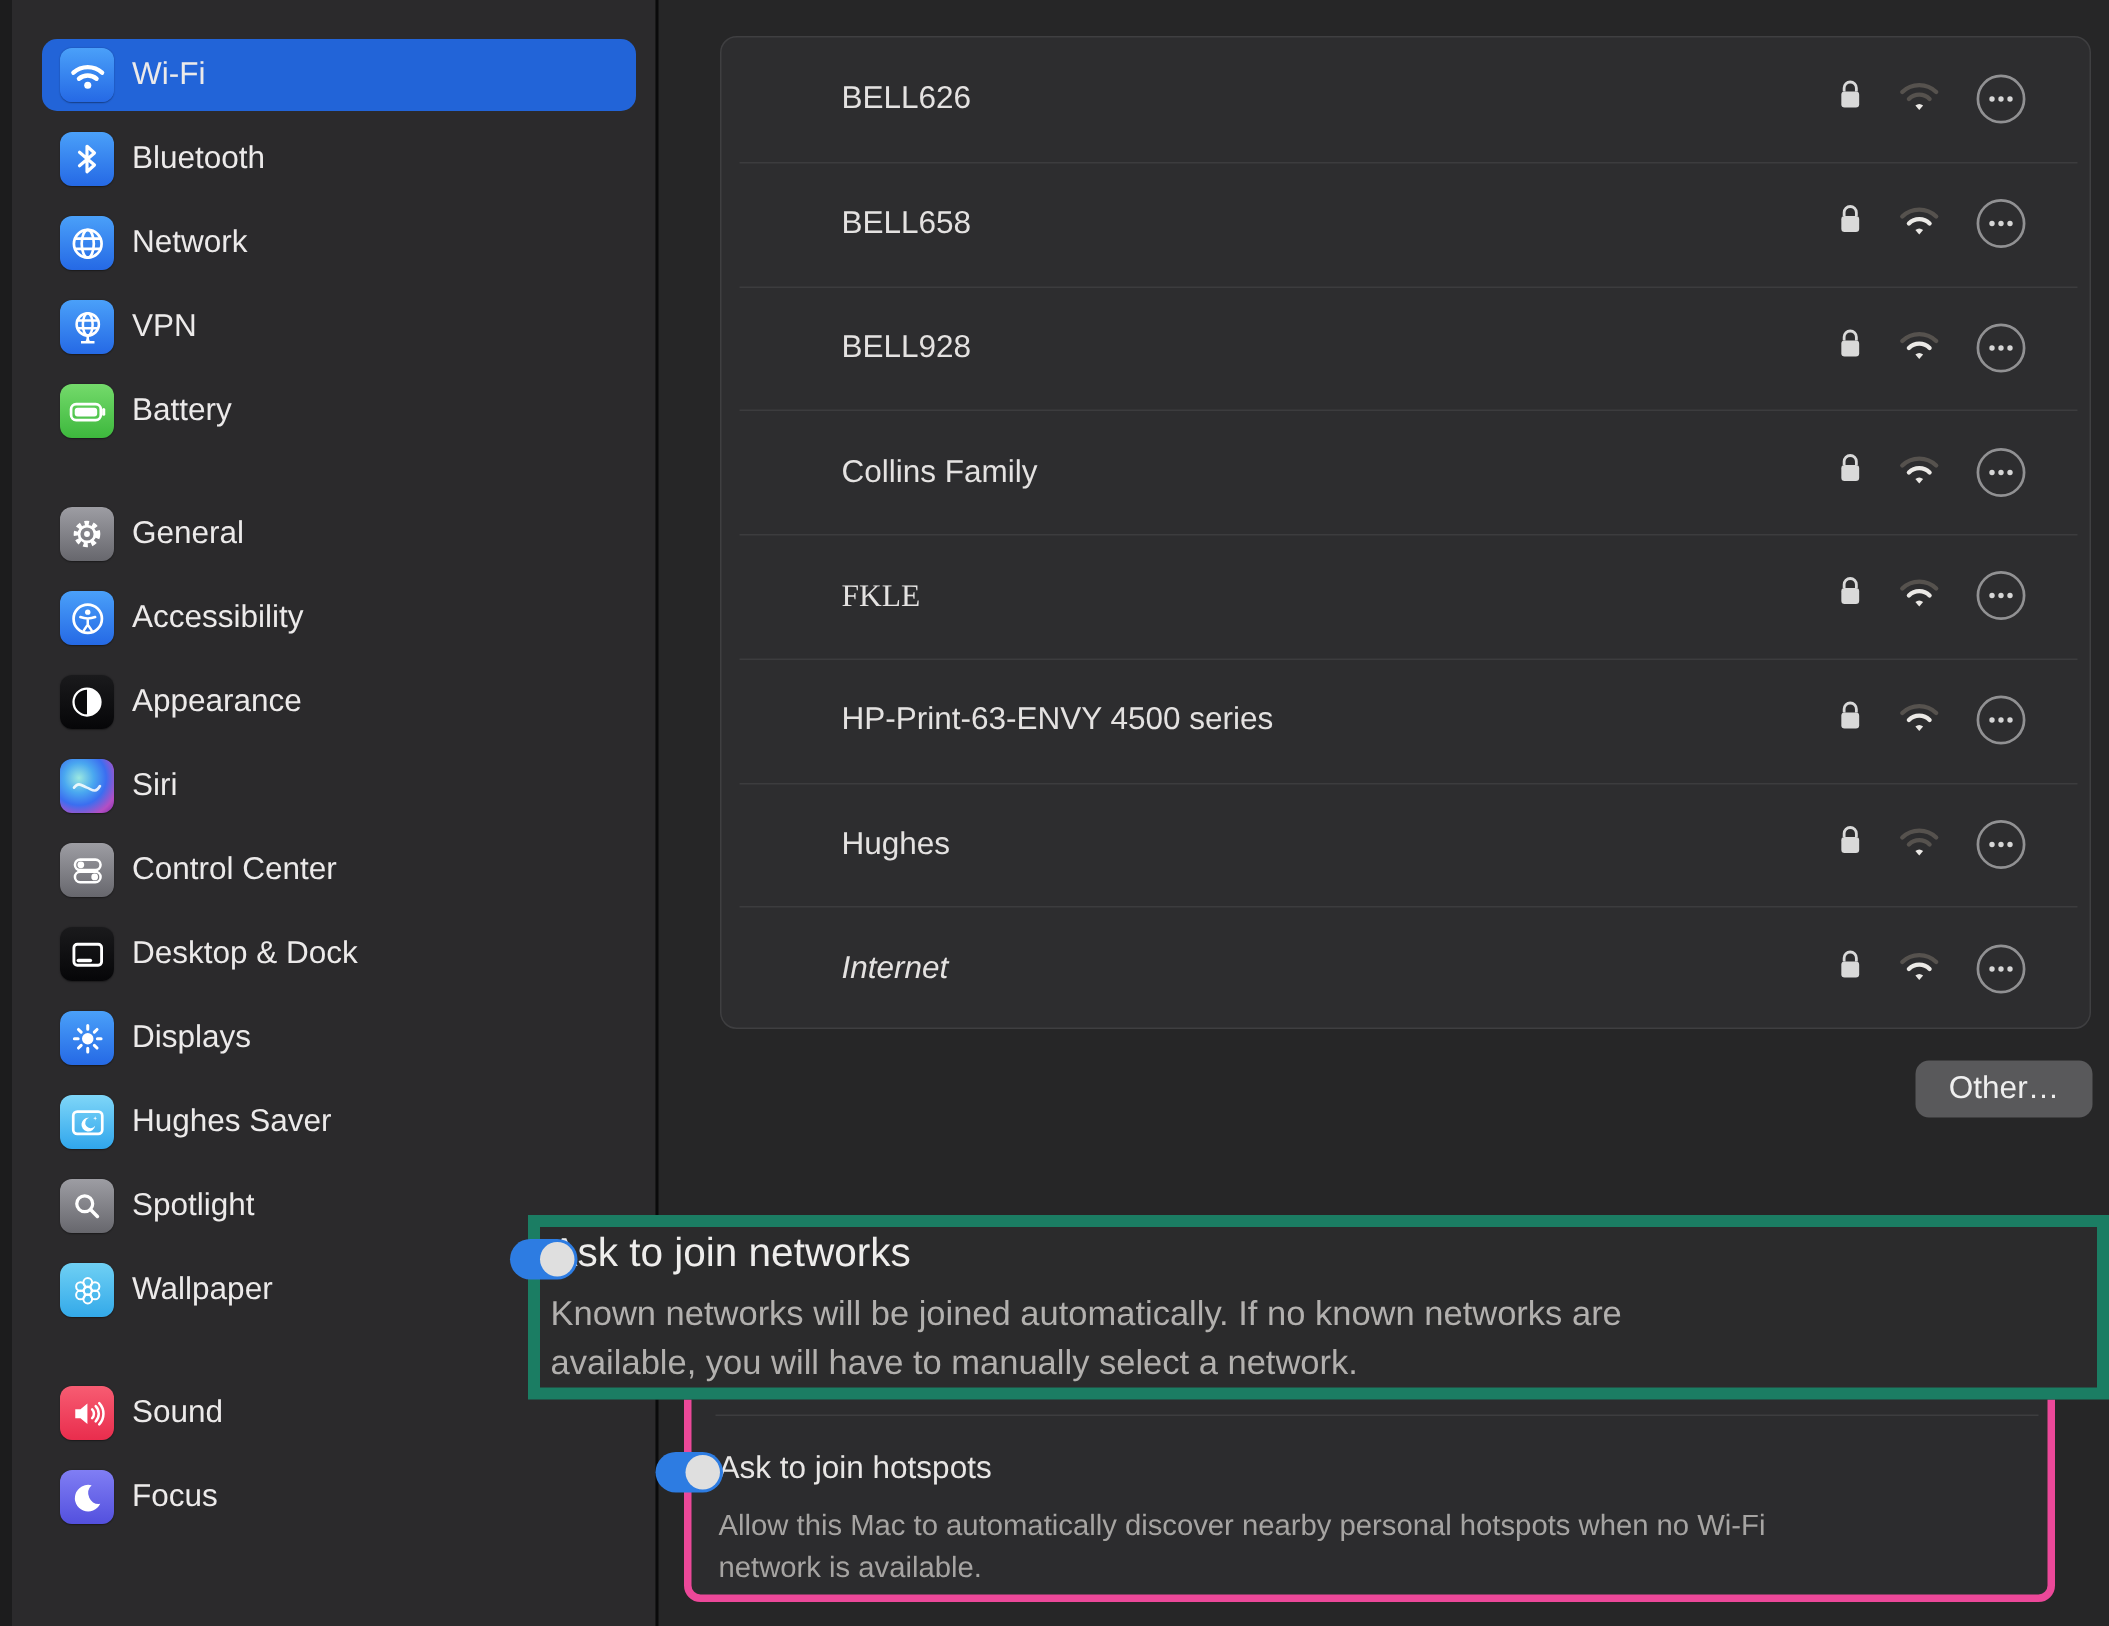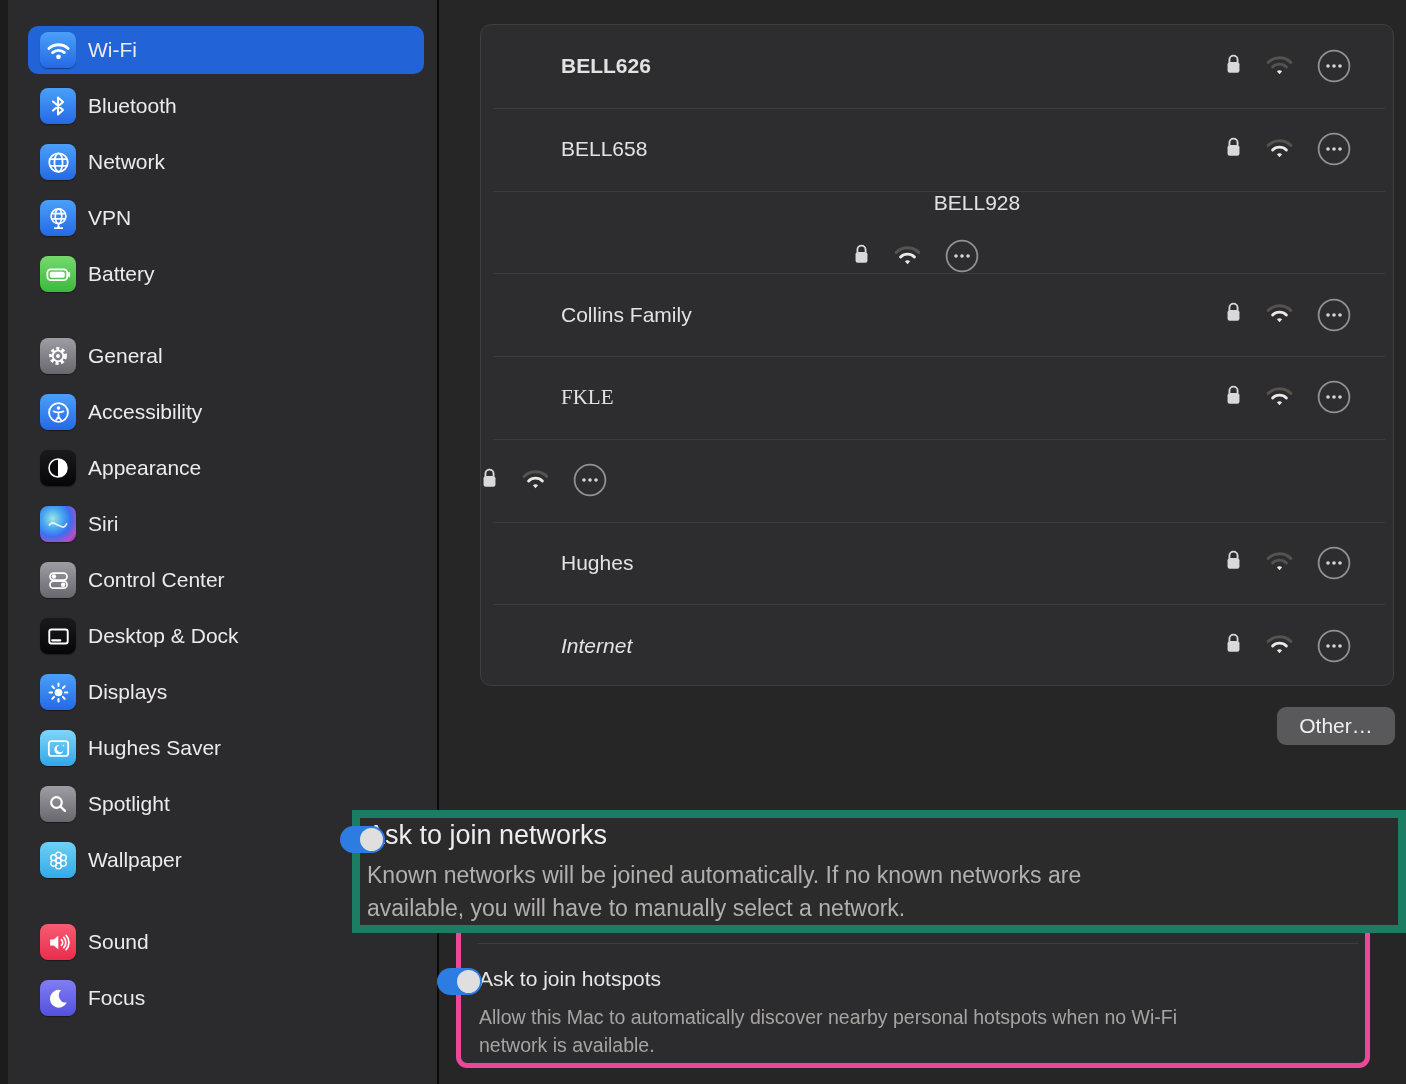--- a/index.html
+++ b/index.html
@@ -254,21 +254,21 @@
           </svg>
         </span>
         <span class="lbl">Focus</span>
       </div>
     </div>
 </div>
 <div class="v-divider"></div>
 
 <div class="net-panel">
   <div class="net-rows" id="net-rows">
-      <div class="net-row" style="top: 0px; font-weight: bold;">
+      <div class="net-row" style="top: 0px;">
         <span class="nm">BELL626</span>
         <span class="icons">
           <span><svg viewBox="0 0 20 26" width="17" height="23">
               <path d="M5.2 10V7.4a4.8 4.8 0 0 1 9.6 0V10" fill="none" stroke="#d9d9d9" stroke-width="2.2"></path>
               <rect x="3" y="10" width="14" height="12.6" rx="2.6" fill="#d9d9d9"></rect>
             </svg></span>
           <span><svg viewBox="0 0 30 24" width="29" height="23">
               <path d="M3.2 9.8a16.8 16.8 0 0 1 23.6 0" stroke="#56524e" stroke-width="3" fill="none" stroke-linecap="round"></path>
               <path d="M7.8 14.6a10.2 10.2 0 0 1 14.4 0" stroke="#56524e" stroke-width="3" fill="none" stroke-linecap="round"></path>
               <path d="M12.3 19.1a4.4 4.4 0 0 1 5.4 0l-2.7 3.2z" fill="#ebe9e6"></path>
@@ -302,21 +302,21 @@
               <circle cx="17" cy="17" r="15.4" fill="none" stroke="#919193" stroke-width="1.8"></circle>
               <g fill="#d6d6d6">
                 <circle cx="11" cy="17" r="1.8"></circle>
                 <circle cx="17" cy="17" r="1.8"></circle>
                 <circle cx="23" cy="17" r="1.8"></circle>
               </g>
             </svg>
           </button>
         </span>
       </div>
-      <div class="net-row sep" style="top: 165.5px; flex-direction: column;">
+      <div class="net-row sep" style="top: 165.5px;">
         <span class="nm">BELL928</span>
         <span class="icons">
           <span><svg viewBox="0 0 20 26" width="17" height="23">
               <path d="M5.2 10V7.4a4.8 4.8 0 0 1 9.6 0V10" fill="none" stroke="#d9d9d9" stroke-width="2.2"></path>
               <rect x="3" y="10" width="14" height="12.6" rx="2.6" fill="#d9d9d9"></rect>
             </svg></span>
           <span><svg viewBox="0 0 30 24" width="29" height="23">
               <path d="M3.2 9.8a16.8 16.8 0 0 1 23.6 0" stroke="#56524e" stroke-width="3" fill="none" stroke-linecap="round"></path>
               <path d="M7.8 14.6a10.2 10.2 0 0 1 14.4 0" stroke="#ebe9e6" stroke-width="3" fill="none" stroke-linecap="round"></path>
               <path d="M12.3 19.1a4.4 4.4 0 0 1 5.4 0l-2.7 3.2z" fill="#ebe9e6"></path>
@@ -375,20 +375,21 @@
               <g fill="#d6d6d6">
                 <circle cx="11" cy="17" r="1.8"></circle>
                 <circle cx="17" cy="17" r="1.8"></circle>
                 <circle cx="23" cy="17" r="1.8"></circle>
               </g>
             </svg>
           </button>
         </span>
       </div>
       <div class="net-row sep" style="top: 413.75px;">
+        <span class="nm">HP-Print-63-ENVY 4500 series</span>
         <span class="icons">
           <span><svg viewBox="0 0 20 26" width="17" height="23">
               <path d="M5.2 10V7.4a4.8 4.8 0 0 1 9.6 0V10" fill="none" stroke="#d9d9d9" stroke-width="2.2"></path>
               <rect x="3" y="10" width="14" height="12.6" rx="2.6" fill="#d9d9d9"></rect>
             </svg></span>
           <span><svg viewBox="0 0 30 24" width="29" height="23">
               <path d="M3.2 9.8a16.8 16.8 0 0 1 23.6 0" stroke="#56524e" stroke-width="3" fill="none" stroke-linecap="round"></path>
               <path d="M7.8 14.6a10.2 10.2 0 0 1 14.4 0" stroke="#ebe9e6" stroke-width="3" fill="none" stroke-linecap="round"></path>
               <path d="M12.3 19.1a4.4 4.4 0 0 1 5.4 0l-2.7 3.2z" fill="#ebe9e6"></path>
             </svg></span>

